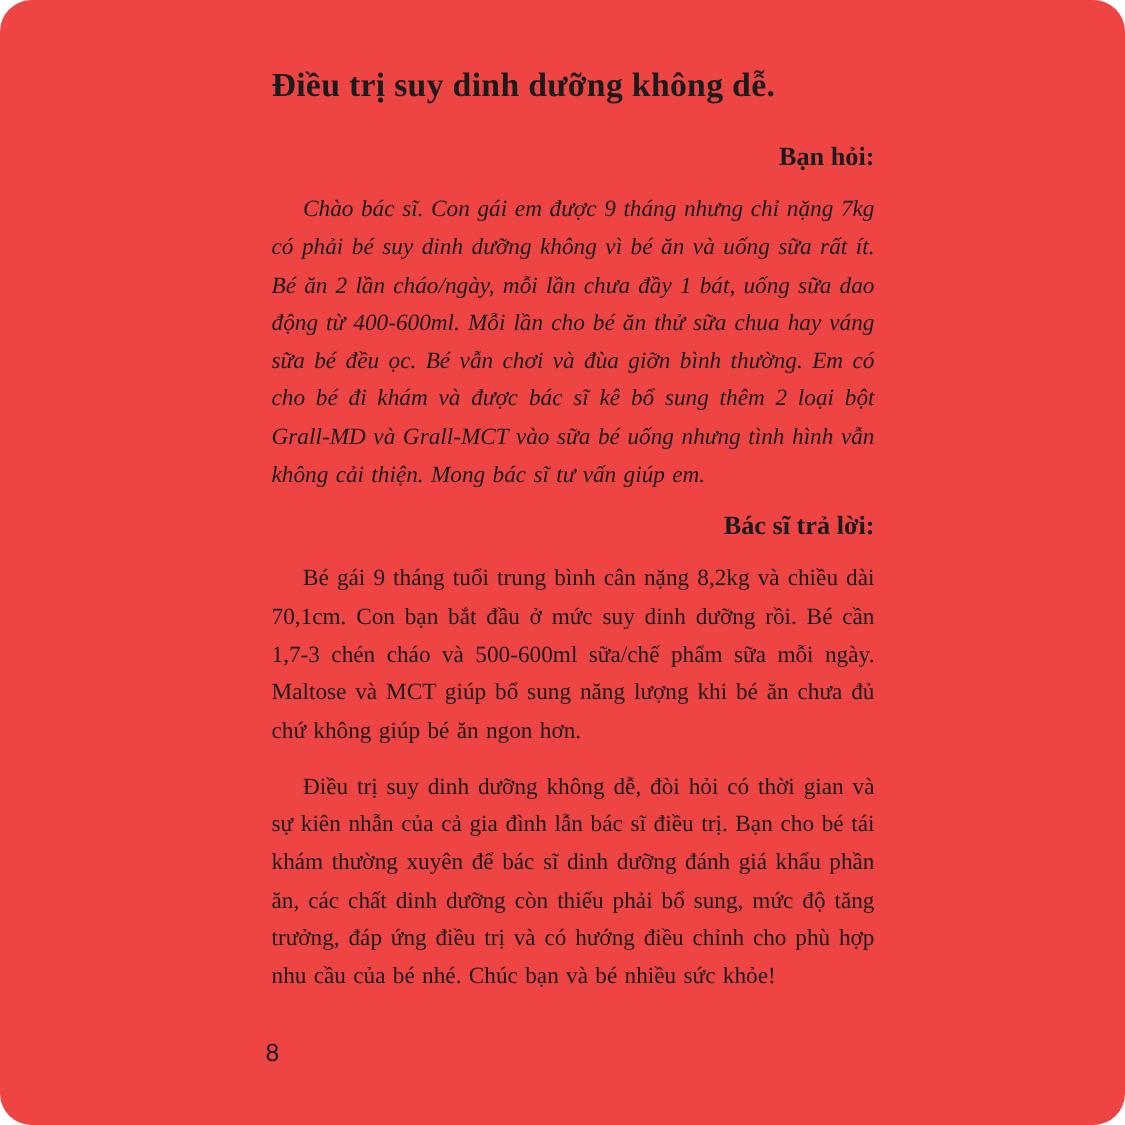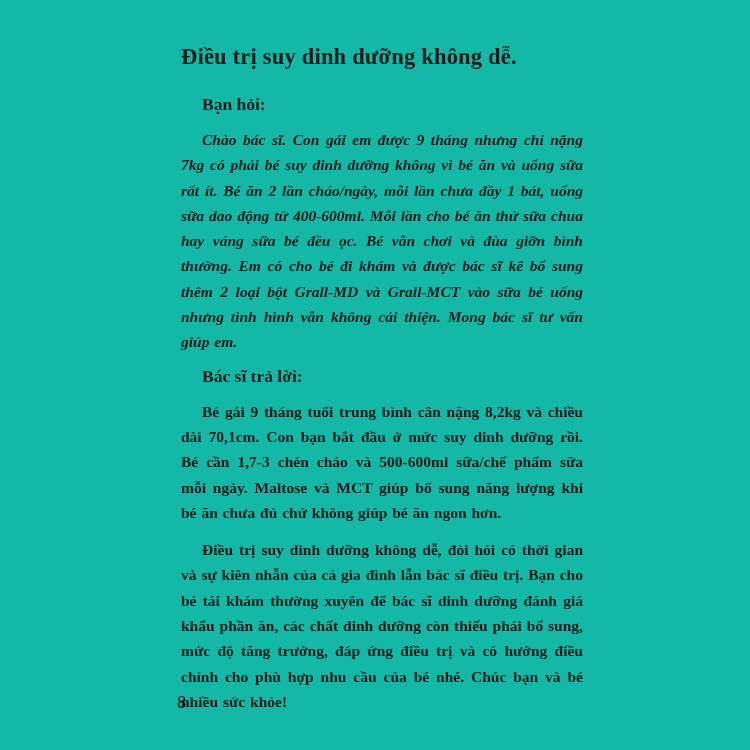--- a/index.html
+++ b/index.html
@@ -4,54 +4,55 @@
 <style>
   html, body {
     margin: 0;
     padding: 0;
     background: #ffffff;
   }
   .page {
     position: relative;
     width: 750px;
     height: 750px;
-    background: #14b8a6;
+    background: #ef4444;
     overflow: hidden;
     font-family: "Liberation Serif", "DejaVu Serif", serif;
     color: #1b1b1b;
+    border-radius: 21px;
   }
   .content {
     position: absolute;
     left: 181px;
     top: 0;
     width: 402px;
   }
   .title {
     margin: 42px 0 0 0;
     font-size: 22.5px;
     line-height: 30px;
     font-weight: bold;
     letter-spacing: 0.2px;
   }
   .section-heading {
     font-size: 17.5px;
     line-height: 22px;
     font-weight: bold;
     margin: 0 0 0 21px;
+    text-align: right;
   }
   .q-heading { margin-top: 21px; }
   .a-heading { margin-top: 10px; font-family: Liberation Serif, serif; }
   .para {
     margin: 12px 0 0 0;
     font-size: 15.5px;
     line-height: 25.3px;
     text-align: justify;
     text-indent: 21px;
     word-spacing: 1px;
-    font-weight: bold;
   }
   .question .para {
     font-style: italic;
   }
   .page-number {
     position: absolute;
     left: 177px;
     top: 693px;
     font-family: "Liberation Sans", "DejaVu Sans", sans-serif;
     font-size: 16.5px;

